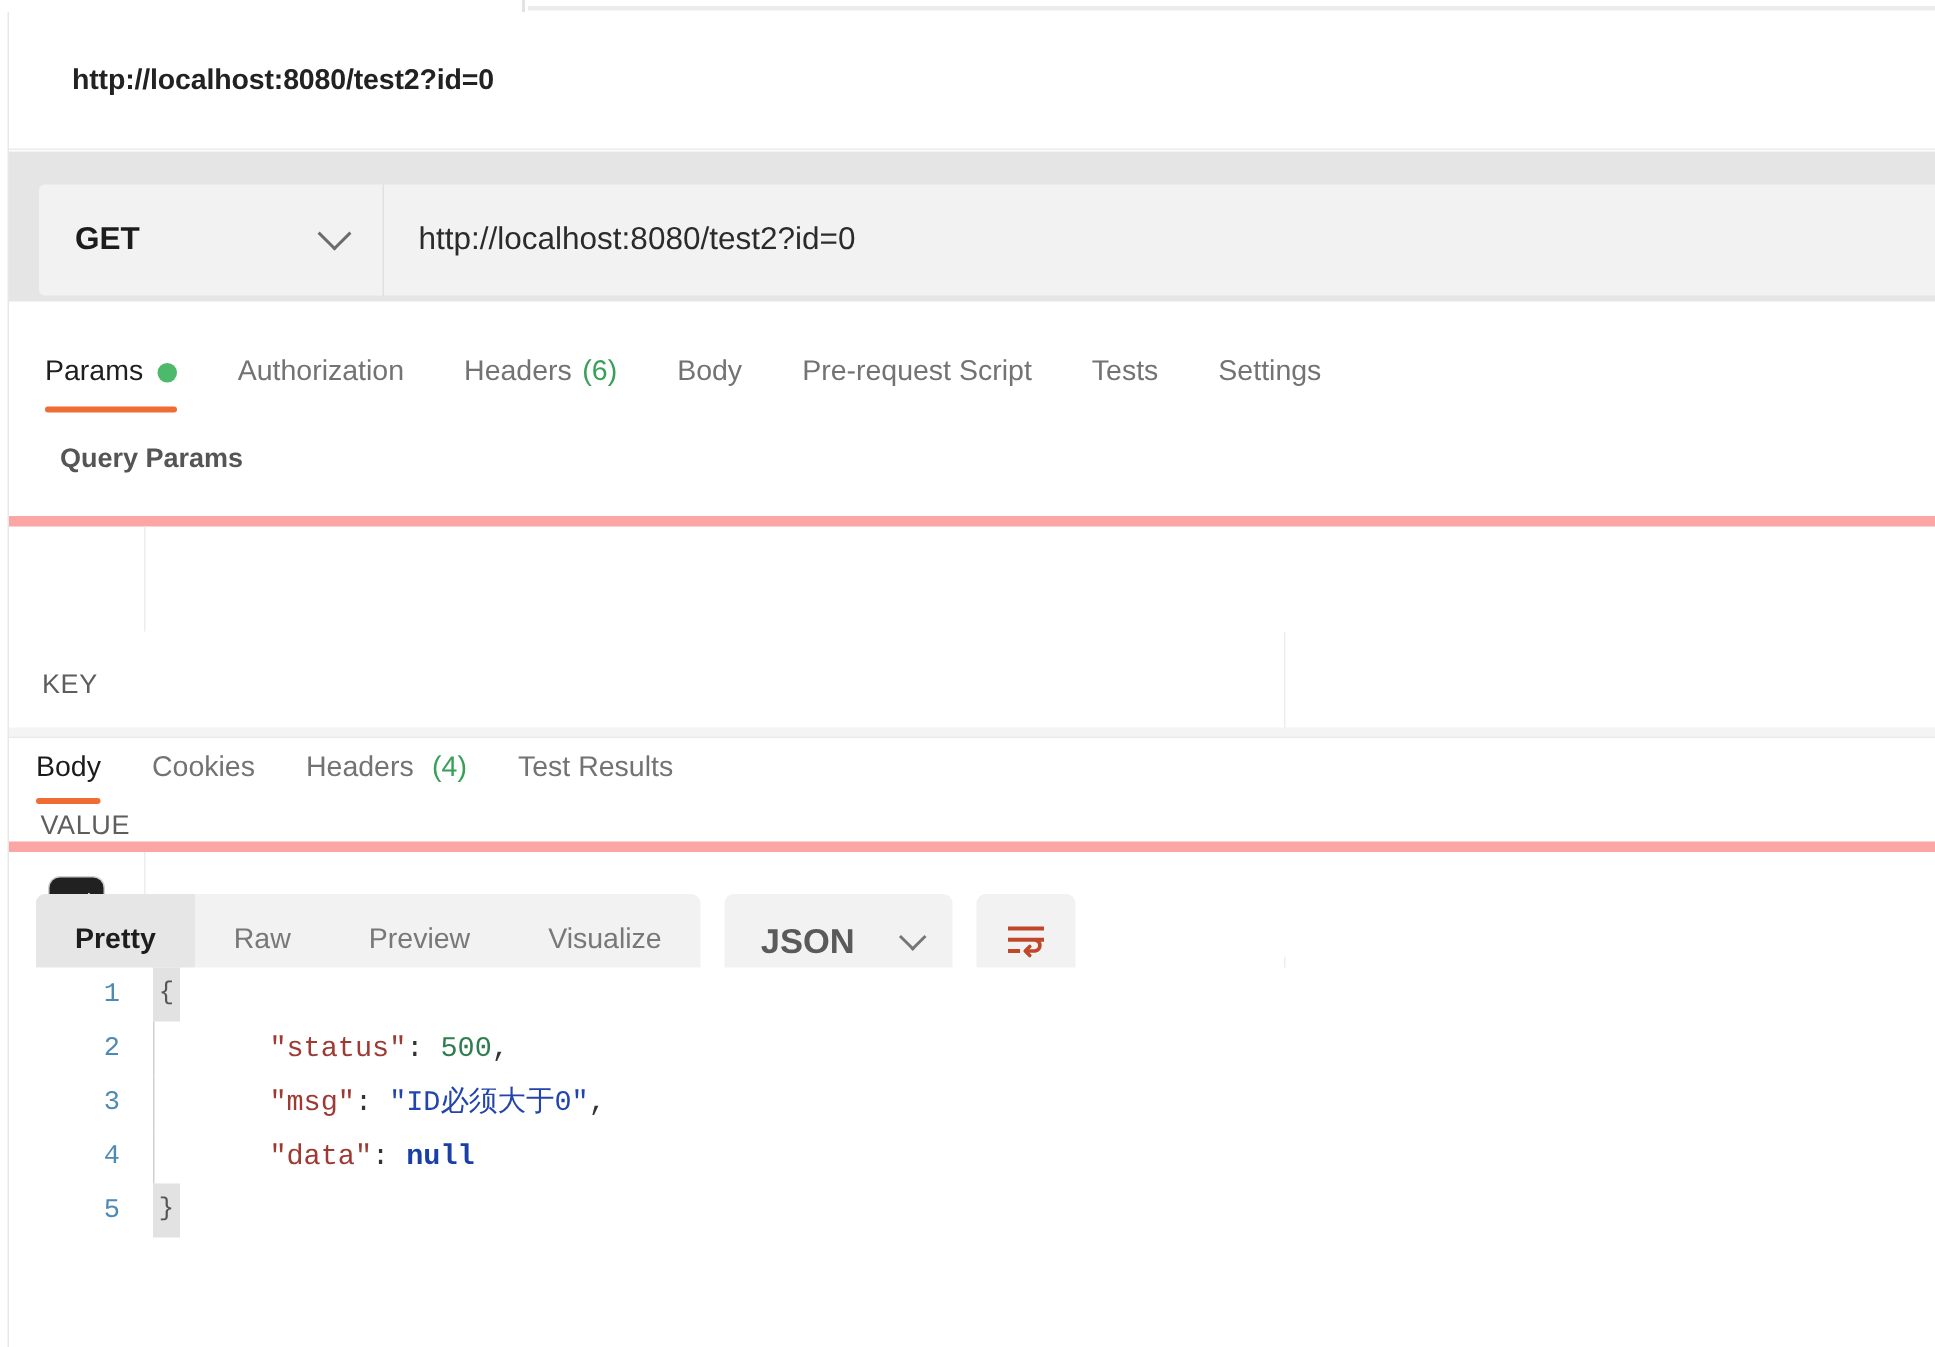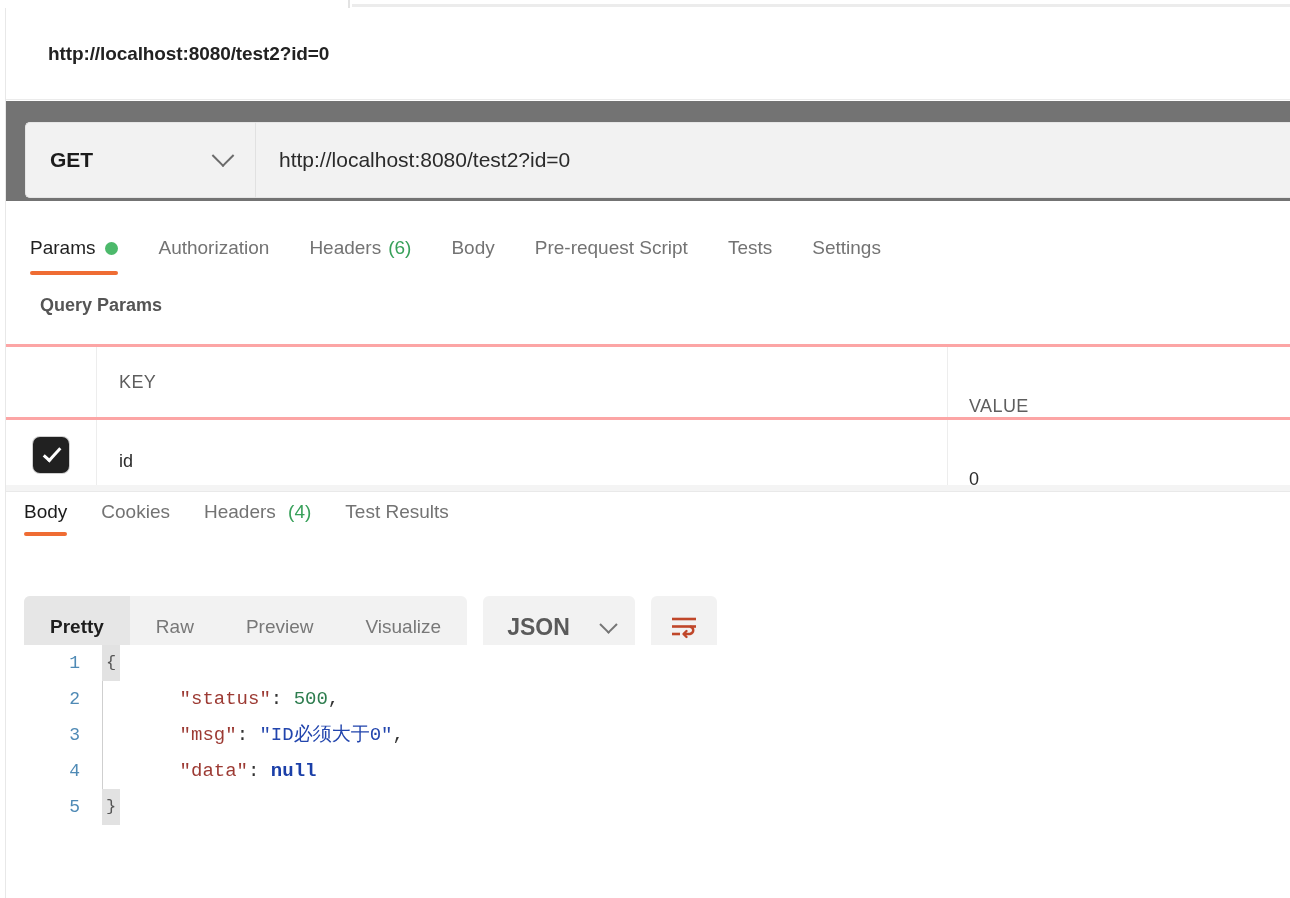--- a/index.html
+++ b/index.html
@@ -40,21 +40,21 @@
     margin-left: 42px;
     font-size: 19px;
     font-weight: 700;
     color: #222222;
     letter-spacing: -0.1px;
   }
 
   
   .url-row {
     position: absolute; left: 6px; top: 101px; width: 1284px; height: 100px;
-    background: #737373;
+    background: #e5e5e5;
   }
   .url-box {
     position: absolute; left: 19px; top: 21px; height: 76px; width: 1271px;
     display: flex; align-items: stretch;
   }
   .method-box {
     width: 230px;
     background: #f2f2f2;
     border: 1px solid #e6e6e6;
     border-right: none;
@@ -107,21 +107,21 @@
 
   
   .qp-label {
     position: absolute; left: 6px; top: 295px;
     padding-left: 34px;
     font-size: 18px; font-weight: 700; color: #555555;
   }
 
   
   .params-table { position: absolute; left: 6px; top: 344px; width: 1284px; }
-  .ptr { display: flex; border-top: 3px solid #fca5a5; }
+  .ptr { display: flex; border-top: 7px solid #fca5a5; flex-direction: column; }
   .ptr.last { border-bottom: 1px solid #ededed; }
   .pcell { border-right: 1px solid #ededed; display: flex; align-items: center; }
   .pc-check { width: 91px; height: 70px; justify-content: center; }
   .pc-key   { width: 851px; height: 70px; padding-left: 22px; }
   .pc-val   { width: 342px; height: 70px; padding-left: 21px; border-right: none; align-items: flex-end; }
   .ptr.head .pcell { height: 70px; }
   .th-txt { font-size: 18px; color: #5e5e5e; letter-spacing: .4px; }
   .td-txt { font-size: 18px; color: #2b2b2b; margin-top: 12px; }
   .checkbox {
     width: 36px; height: 36px; border-radius: 7px; background: #212121;

